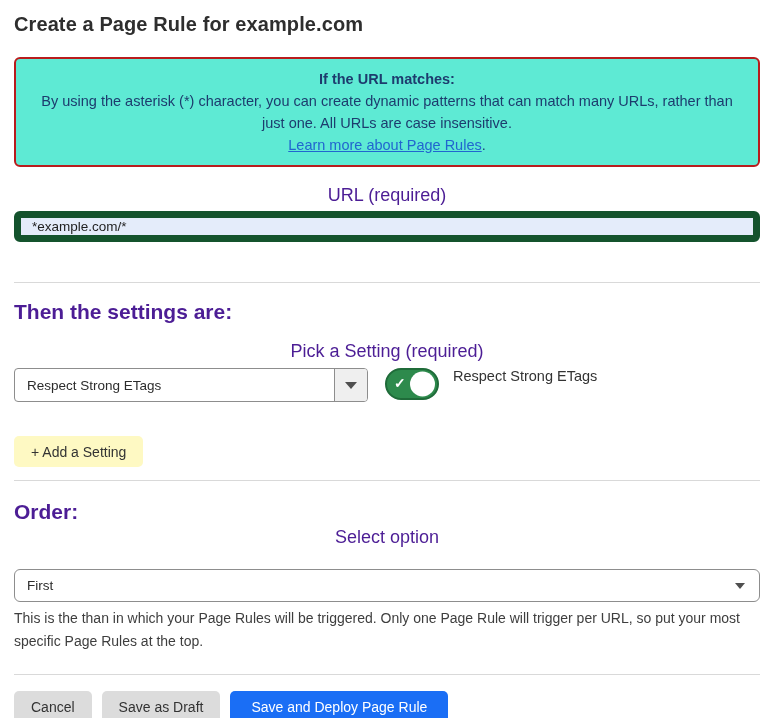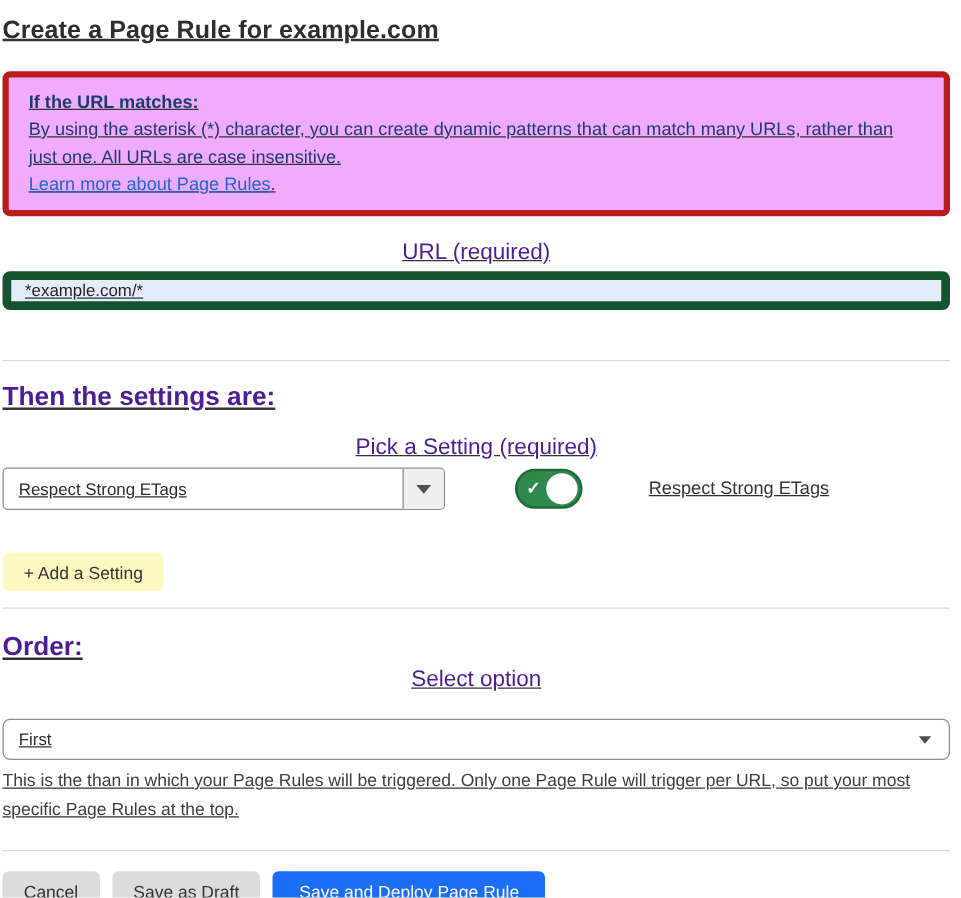--- a/index.html
+++ b/index.html
@@ -7,39 +7,39 @@
   body {
     width: 769px;
     height: 718px;
     font-family: "Liberation Sans", sans-serif;
     color: #333;
     overflow: hidden;
   }
   .page {
     width: 769px;
     height: 718px;
-    padding: 12px 9px 0 2px;
-    text-decoration: underline;
+    padding: 12px 9px 0 14px;
   }
   .page-title {
     font-size: 20px;
     line-height: 24px;
     font-weight: 700;
     color: #2e2e2e;
     letter-spacing: 0.1px;
   }
   .info-box {
     margin-top: 21px;
-    background: #f0abfc;
-    border: 5px solid #b91c1c;
+    background: #5eead4;
+    border: 2px solid #b91c1c;
     border-radius: 6px;
     padding: 9px 16px;
     font-size: 14.5px;
     line-height: 22px;
     color: #1d3c6e;
+    text-align: center;
   }
   .info-box .info-heading {
     font-weight: 700;
   }
   .info-link {
     color: #2166cf;
     text-decoration: underline;
     cursor: pointer;
   }
   .field-label {
@@ -75,22 +75,21 @@
     font-size: 21px;
     font-weight: 700;
     color: #4c1d95;
     line-height: 18px;
   }
   .settings-heading { margin-top: 20px; }
   .pick-label { margin-top: 22px; }
   .setting-row {
     margin-top: 9px;
     display: flex;
-    align-items: center;
-    gap: 39px;
+    align-items: flex-start;
   }
   .fake-select {
     display: flex;
     align-items: stretch;
     width: 354px;
     height: 34px;
     border: 1px solid #8d8d8d;
     border-radius: 4px;
     background: #ffffff;
     overflow: hidden;

